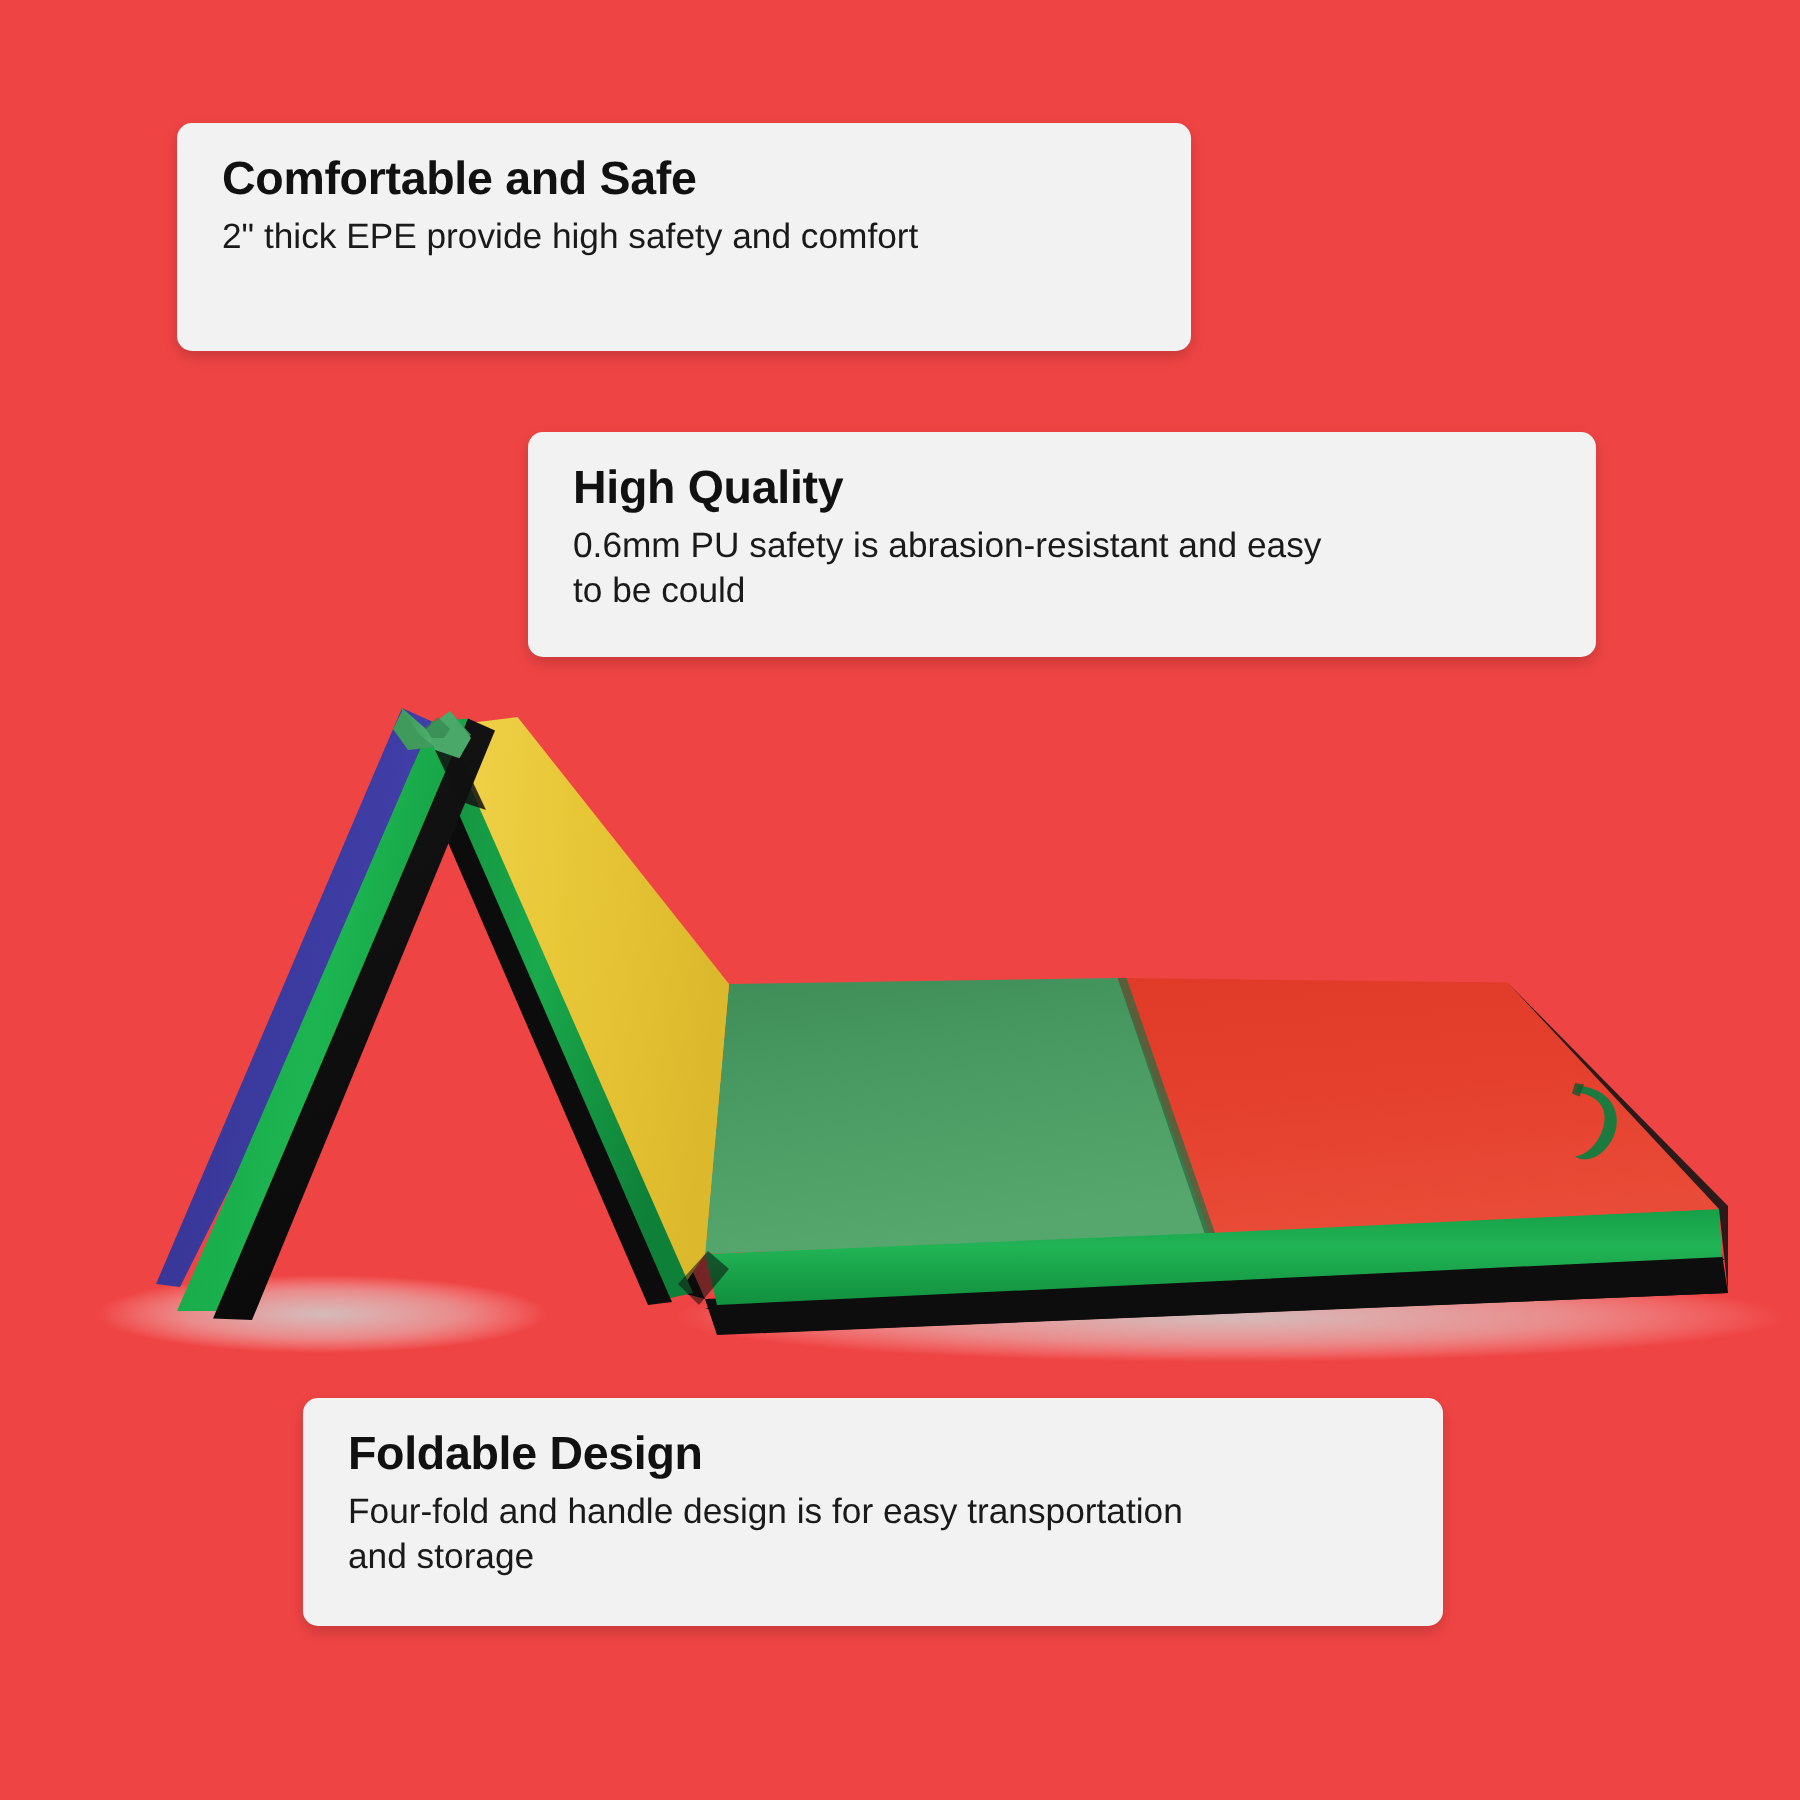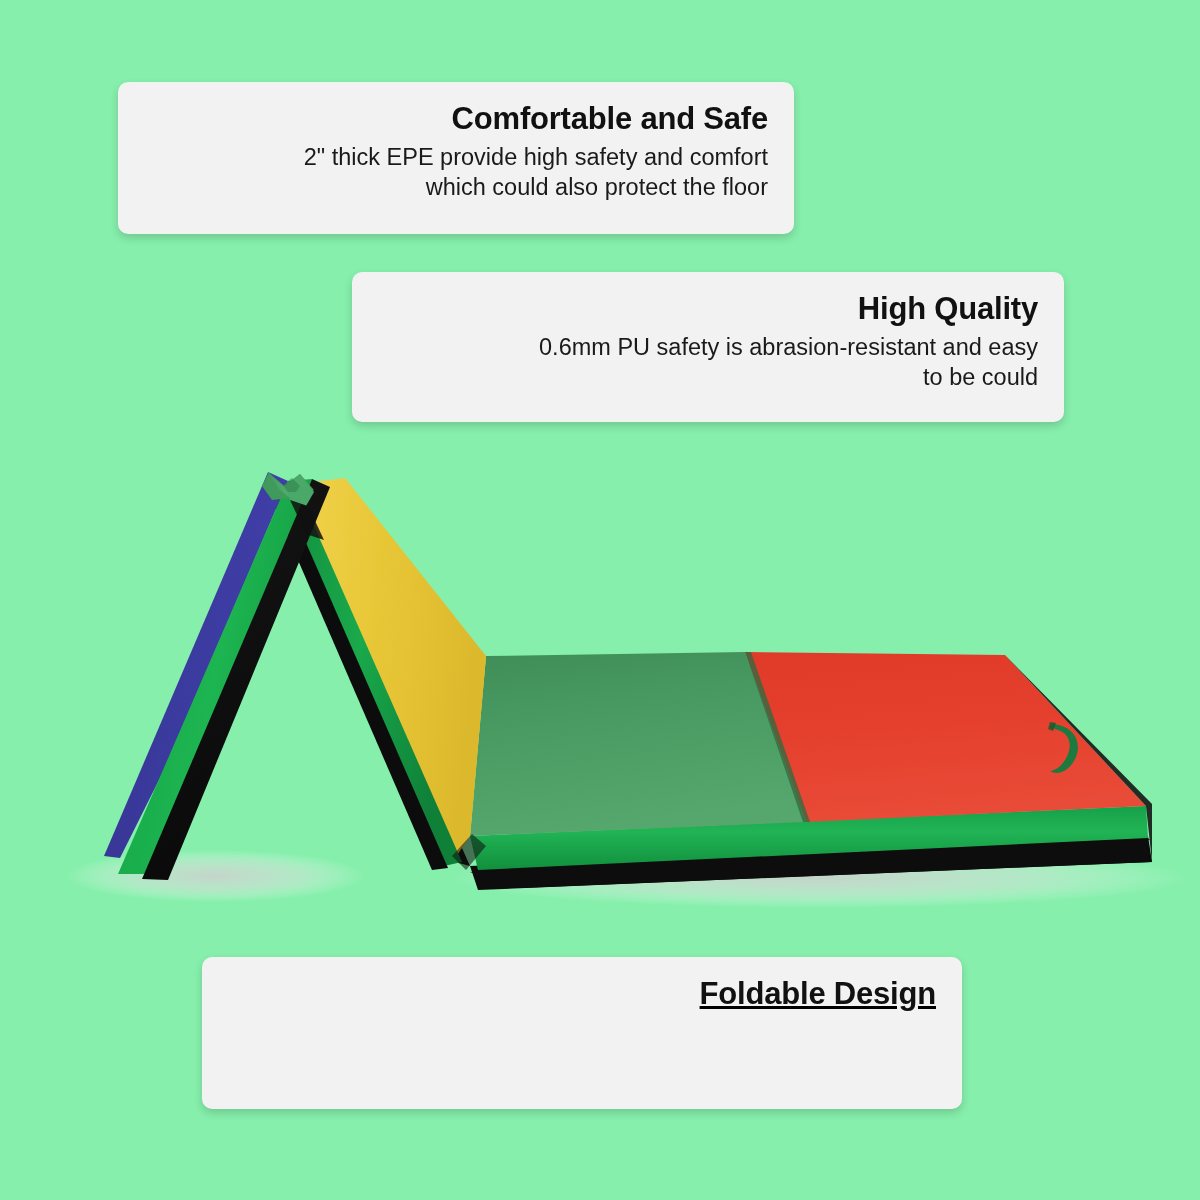--- a/index.html
+++ b/index.html
@@ -13,22 +13,21 @@
     background: #ffffff;
     font-family: "Liberation Sans", sans-serif;
     position: relative;
     overflow: hidden;
   }
 
   #stage {
     position: relative;
     width: 1200px;
     height: 1200px;
-    background: #86efac;
-    text-align: right;
+    background: #ef4444;
   }
 
   
   .feature-card {
     position: absolute;
     background: #f2f2f2;
     border-radius: 10px;
     box-shadow: 0 4px 9px rgba(0,0,0,0.16);
     box-sizing: border-box;
     padding: 20px 26px 22px 30px;
@@ -51,30 +50,29 @@
   }
 
   #card-comfort {
     left: 118px;
     top: 82px;
     width: 676px;
     height: 152px;
   }
   #card-quality {
     left: 352px;
-    top: 272px;
+    top: 288px;
     width: 712px;
     height: 150px;
   }
   #card-foldable {
     left: 202px;
-    top: 957px;
+    top: 932px;
     width: 760px;
     height: 152px;
-    text-decoration: underline;
   }
 
   
   #product {
     position: absolute;
     left: 0;
     top: 0;
     width: 1200px;
     height: 1200px;
     pointer-events: none;
@@ -183,29 +181,32 @@
 
     <polygon points="290,500 308,506 324,540 306,534" fill="#111111" opacity="0.85"></polygon>
 
     <polygon points="452,856 472,834 486,846 466,870" fill="#0e0e0e" opacity="0.55"></polygon>
   </svg>
 
   <div class="feature-card" id="card-comfort">
     <div class="feature-title">Comfortable and Safe</div>
     <div class="feature-body">
       <span>2" thick EPE provide high safety and comfort</span><br>
-      <span>which could also protect the floor</span>
     </div>
   </div>
 
   <div class="feature-card" id="card-quality">
     <div class="feature-title">High Quality</div>
     <div class="feature-body">
       <span>0.6mm PU safety is abrasion-resistant and easy</span><br>
       <span>to be could</span>
     </div>
   </div>
 
   <div class="feature-card" id="card-foldable">
     <div class="feature-title">Foldable Design</div>
+    <div class="feature-body">
+      <span>Four-fold and handle design is for easy transportation</span><br>
+      <span>and storage</span>
+    </div>
   </div>
 
 </div>
 
 </body></html>

